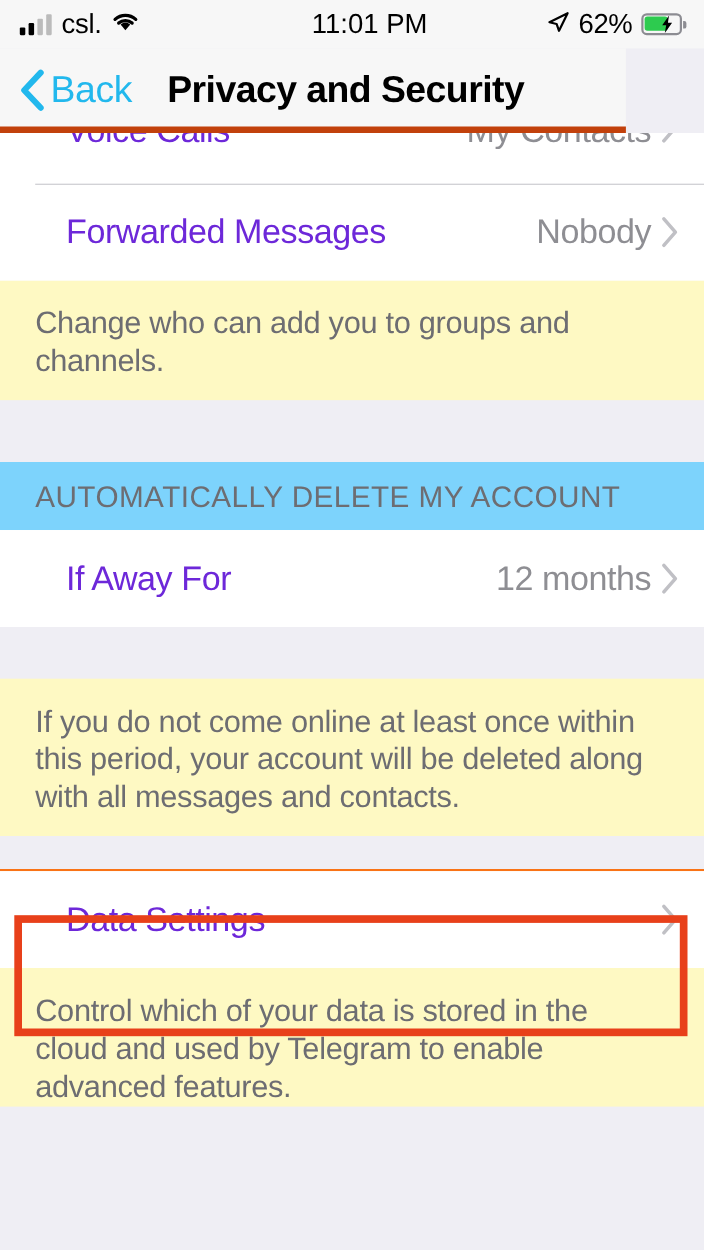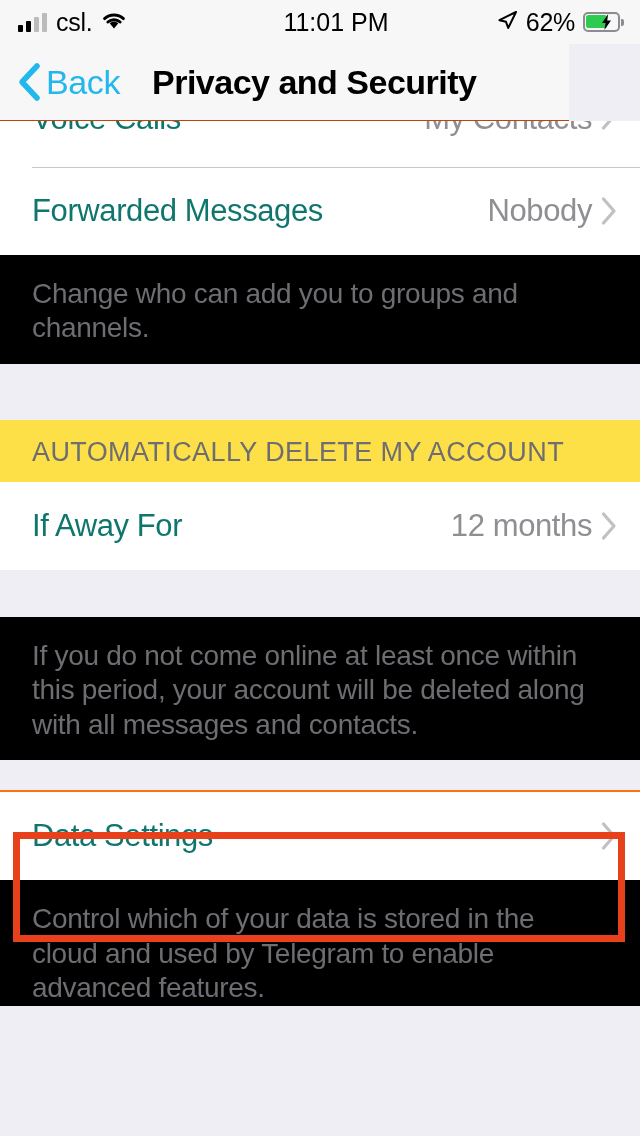--- a/index.html
+++ b/index.html
@@ -42,21 +42,21 @@
   .batt .cap { position:absolute; right:0; top:6.5px; width:3px; height:7px;
       background:#8C8C92; border-radius:0 2px 2px 0; }
   .batt .fill { position:absolute; left:2.5px; top:2.5px; width:21px; height:13px;
       background:#2DCB4F; border-radius:2.5px; }
   .batt .bolt { position:absolute; left:17px; top:2px; width:13px; height:16px; }
 
   
   .navbar {
     position:absolute; top:44px; left:0; width:569px; height:77px;
     background:#F7F7F7;
-    border-bottom:1px solid #c2410c;
+    border-bottom:6px solid #c2410c;
   }
   .back {
     position:absolute; left:16px; top:0; height:76px;
     display:flex; align-items:center; gap:4px;
     cursor:pointer;
   }
   .back-chev { width:26px; height:40px; }
   .back-label { font-size:34px; color:#22B8ED; letter-spacing:-0.4px; }
   .nav-title {
     position:absolute; left:152px; top:0; height:76px;
@@ -69,40 +69,40 @@
 
   .group { background:#FFFFFF; width:640px; }
   .row {
     position:relative; height:88px; width:640px;
     display:flex; align-items:center; justify-content:space-between;
     padding:0 22px 0 32px; cursor:pointer; background:#FFFFFF;
   }
   .row + .row::before {
     content:""; position:absolute; left:32px; right:0; top:0; height:1px; background:#C8C7CC;
   }
-  .row-title { font-size:31px; color:#0f766e; letter-spacing:-0.4px; }
+  .row-title { font-size:31px; color:#6d28d9; letter-spacing:-0.4px;margin-left:28px; }
   .row-right { display:flex; align-items:center; gap:8px; }
   .row-value { font-size:31px; color:#8E8E93; letter-spacing:-0.4px; }
   .chev { width:18px; height:30px; flex:none; }
 
   
   .row-clipped { height:46px; align-items:flex-start; overflow:hidden; }
   .row-clipped .row-title,
   .row-clipped .row-value { margin-top:-20px; }
   .row-clipped .chev { margin-top:-20px; }
   .row-clipped .row-right { align-items:flex-start; }
 
   .footer {
-    background:#000000; padding:22px 34px 0 32px;
+    background:#fef9c3; padding:22px 34px 0 32px;
     font-size:28px; line-height:1.23; color:#6D6D72; letter-spacing:-0.3px;
   }
   .spacer { background:#EFEEF4; }
 
   .section-header {
-    background:#fde047;
+    background:#7dd3fc;
     padding:0 32px;
     font-size:27px; color:#6D6D72; letter-spacing:0.4px;
     display:flex; align-items:flex-end; height:62px; padding-bottom:14px;
   }
 
   
   .highlight-box {
     position:absolute; left:13px; top:832px; width:612px; height:110px;
     border:7px solid #E8401A; pointer-events:none; z-index:5;
   }

